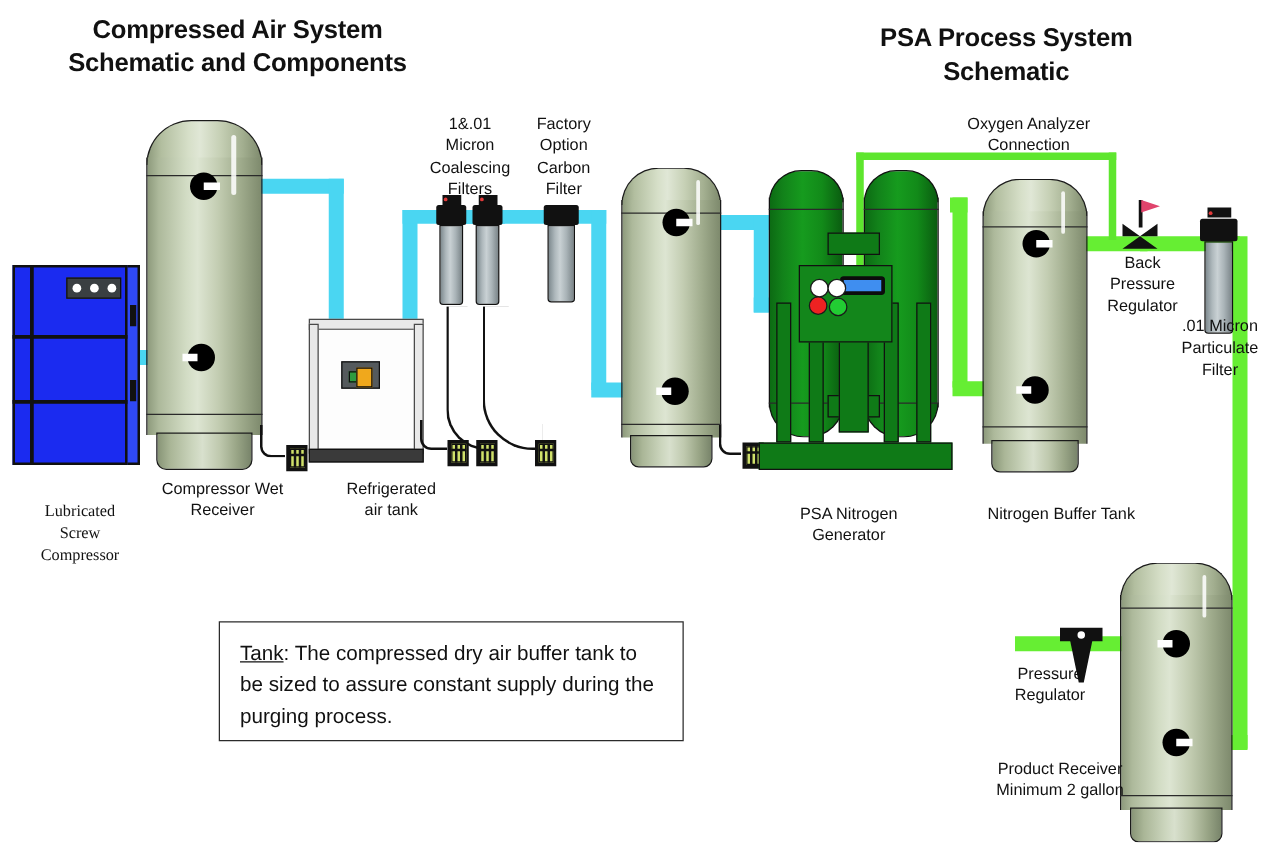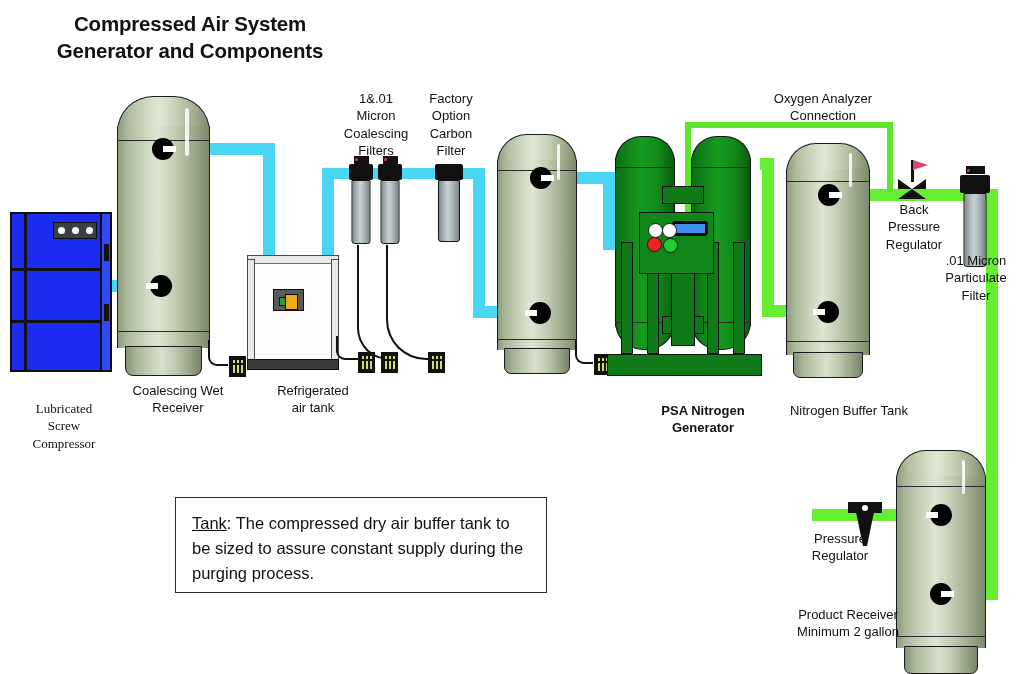--- a/index.html
+++ b/index.html
@@ -88,21 +88,23 @@
   #note-box{position:absolute;border:1.5px solid #2b2b2b;background:#fff;box-sizing:border-box;
             padding:13px 16px 12px 16px;font-size:16.5px;line-height:1.52;color:#111;}
   #note-box u{text-decoration:underline;}
 </style>
 </head>
 <body>
 
 <div id="stage">
 
   <div class="title" id="title-left" style="white-space:pre-line;">Compressed Air System
-Generator and Components</div>
+Schematic and Components</div>
+  <div class="title" id="title-right" style="white-space:pre-line;">PSA Process System
+Schematic</div>
 
   <div class="pipe cy" style="left:109px;top:280px;width:55px;height:12px;"></div>
 
   <div class="pipe cy" style="left:163px;top:143px;width:112px;height:12px;"></div>
   <div class="pipe cy" style="left:263px;top:143px;width:12px;height:115px;"></div>
 
   <div class="pipe cy" style="left:322px;top:168px;width:12px;height:92px;"></div>
   <div class="pipe cy" style="left:322px;top:168px;width:82px;height:11px;"></div>
 
   <div class="pipe cy" style="left:372px;top:168px;width:90px;height:11px;"></div>
@@ -156,21 +158,21 @@
     <div class="seam" style="top:235px;"></div>
     <div class="skirt" style="left:8px;right:8px;top:250px;height:30px;border-radius:0 0 8px 8px;"></div>
     <div class="hl" style="left:68px;top:12px;width:4px;height:48px;border-radius:3px;"></div>
   </div>
   <div class="nozzle" style="left:152px;top:138px;">
     <i style="left:11px;top:8px;width:13px;height:6px;"></i>
     </div>
   <div class="nozzle" style="left:150px;top:275px;">
     <i style="left:-4px;top:8px;width:12px;height:6px;"></i>
     </div>
-  <div class="cap" style="left:118px;top:382px;width:120px;">Coalescing Wet
+  <div class="cap" style="left:118px;top:382px;width:120px;">Compressor Wet
 Receiver</div>
 
   <div class="hose" style="left:208px;top:340px;width:20px;height:26px;"></div>
   <div class="trap" style="left:229px;top:356px;">
     <div class="win"></div>
       <div class="bar"></div>
     <div class="v" style="left:6px;"></div>
       <div class="v" style="left:10px;"></div>
   </div>
 
@@ -288,21 +290,21 @@
     <div class="psa-part" style="left:0;top:218px;width:155px;height:22px;"></div>
 
     <div id="psa-panel" style="left:32px;top:76px;width:75px;height:62px;">
       <div id="psa-hmi" style="left:32px;top:8px;width:36px;height:15px;"></div>
       <div class="psa-btn" style="left:8px;top:10px;background:#ffffff;"></div>
       <div class="psa-btn" style="left:22px;top:10px;background:#ffffff;"></div>
       <div class="psa-btn" style="left:7px;top:24px;background:#ee2222;"></div>
       <div class="psa-btn" style="left:23px;top:25px;background:#22cc33;"></div>
     </div>
   </div>
-  <div class="cap" style="left:648px;top:402px;width:110px;font-weight:bold;">PSA Nitrogen
+  <div class="cap" style="left:624px;top:402px;width:110px;">PSA Nitrogen
 Generator</div>
 
   <div class="cap" style="left:758px;top:90px;width:130px;">Oxygen Analyzer
 Connection</div>
 
   <div class="tank" id="nitrogen-buffer" style="left:786px;top:143px;width:84px;height:235px;">
     <div class="dome" style="top:0;height:30px;border-radius:42px 42px 0 0;border-bottom:none;"></div>
     <div class="body" style="top:26px;height:186px;border-top:none;border-bottom:none;"></div>
     <div class="seam" style="top:38px;"></div>
     <div class="seam" style="top:198px;"></div>

